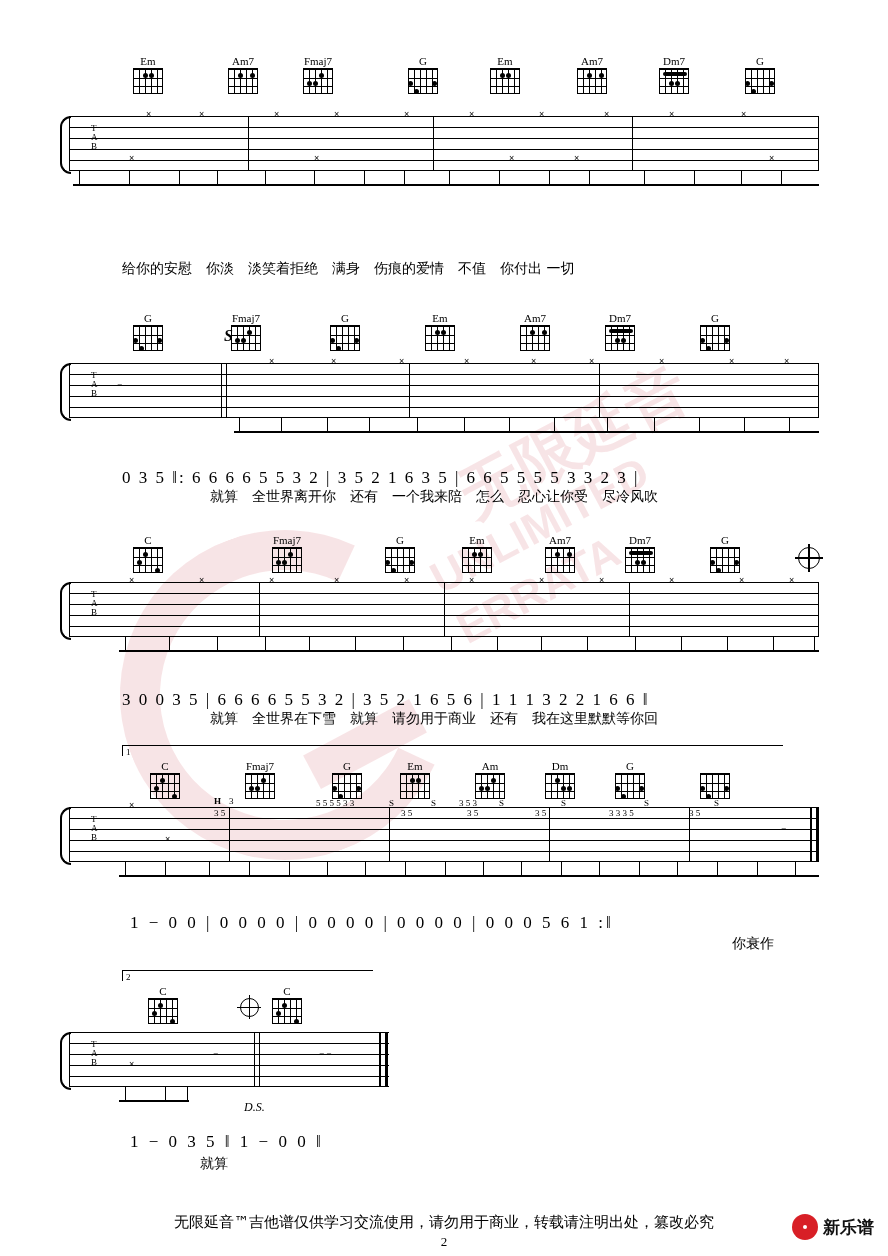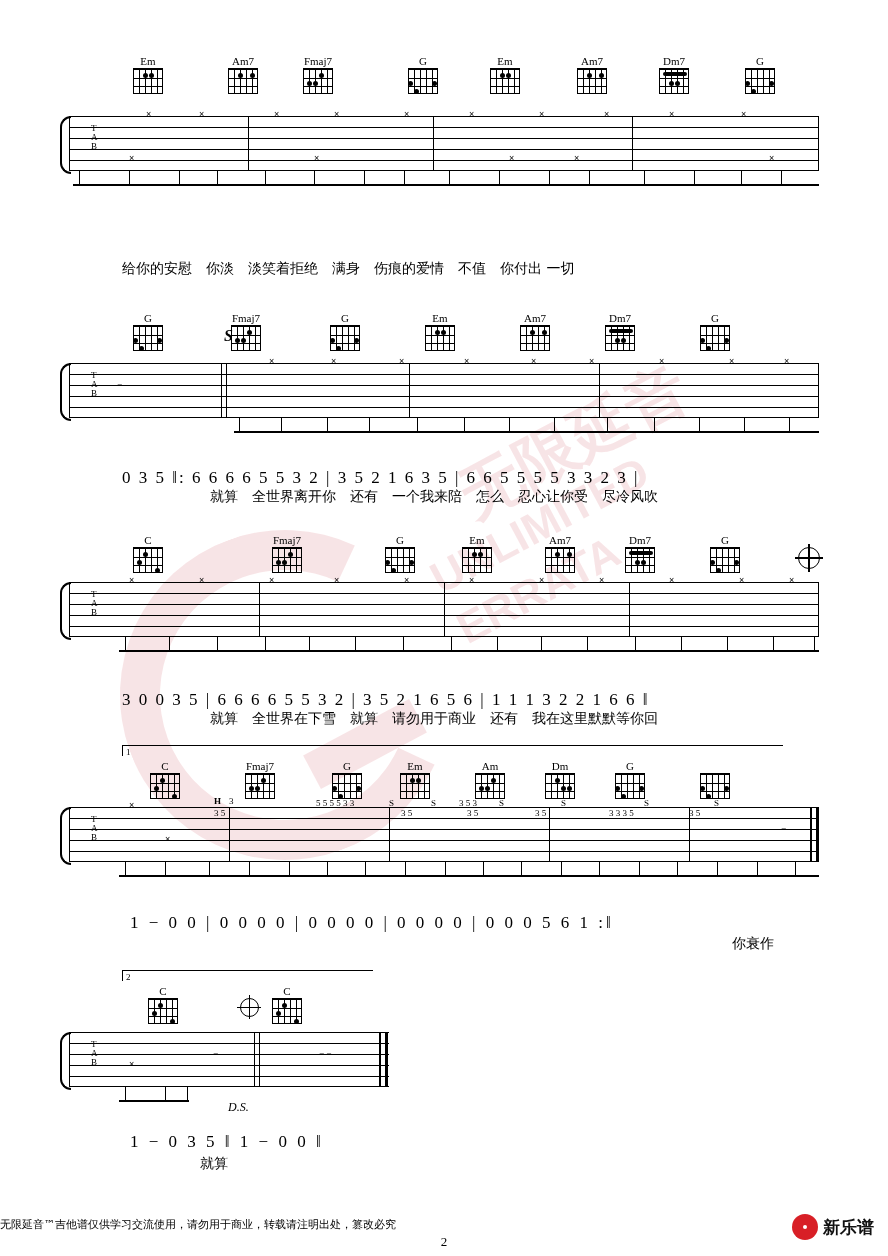--- a/index.html
+++ b/index.html
@@ -89,22 +89,23 @@
     font-size:14px;
   }
 
   .repeatbox{position:absolute;border-left:1px solid #000;border-top:1px solid #000;height:10px;z-index:3;}
   .repeatlab{position:absolute;font-size:9px;font-family:"Liberation Serif",serif;z-index:3;}
 
   .ds{position:absolute;font-family:"Liberation Serif",serif;font-size:12px;font-style:italic;z-index:3;}
 
   .footer{
     position:absolute;left:0;right:0;bottom:24px;
+    text-align:center;
     font-family:"DejaVu Sans", sans-serif;
-    font-size:11px;
+    font-size:15px;
     z-index:3;
   }
   .pageno{
     position:absolute;left:0;right:0;bottom:6px;
     text-align:center;font-size:13px;font-family:"Liberation Serif",serif;z-index:3;
   }
   .logo{
     position:absolute;right:14px;bottom:16px;
     display:flex;align-items:center;gap:5px;z-index:4;
   }
@@ -853,21 +854,21 @@
       <div class="tabnum" style="left:144px;top:17px;">−</div>
       <div class="tabnum" style="left:250px;top:17px;">− −</div>
     </div>
     <div style="position:absolute;left:69px;top:116px;width:320px;height:16px;">
       <div class="beam" style="left:50px;top:14px;width:70px;"></div>
       <div class="stem" style="left:56px;top:0;height:14px;"></div>
       <div class="stem" style="left:96px;top:0;height:14px;"></div>
       <div class="stem" style="left:118px;top:0;height:14px;"></div>
     </div>
 
-    <div class="ds" style="left:228px;top:130px;font-family:Liberation Serif, serif;">D.S.</div>
+    <div class="ds" style="left:244px;top:130px;font-family:Liberation Serif, serif;">D.S.</div>
     <div class="lyricrow jianpu" style="left:130px;top:162px;letter-spacing:3px;">1 − 0   3 5 ‖ 1 − 0 0 ‖</div>
     <div class="lyricrow lyr" style="left:200px;top:185px;">就算</div>
   </div>
 
   <div class="footer">无限延音™吉他谱仅供学习交流使用，请勿用于商业，转载请注明出处，篡改必究</div>
   <div class="pageno">2</div>
   <div class="logo">
     <div class="disc"></div>
     <div class="ltext">新乐谱</div>
   </div>

